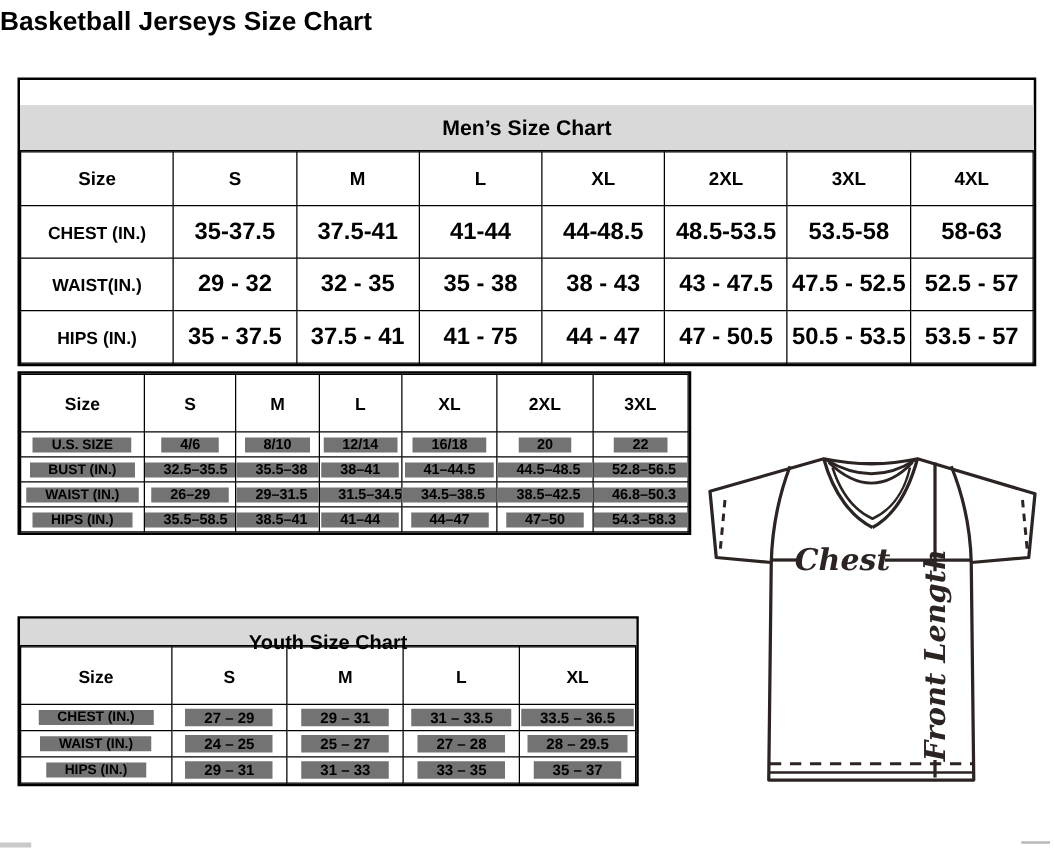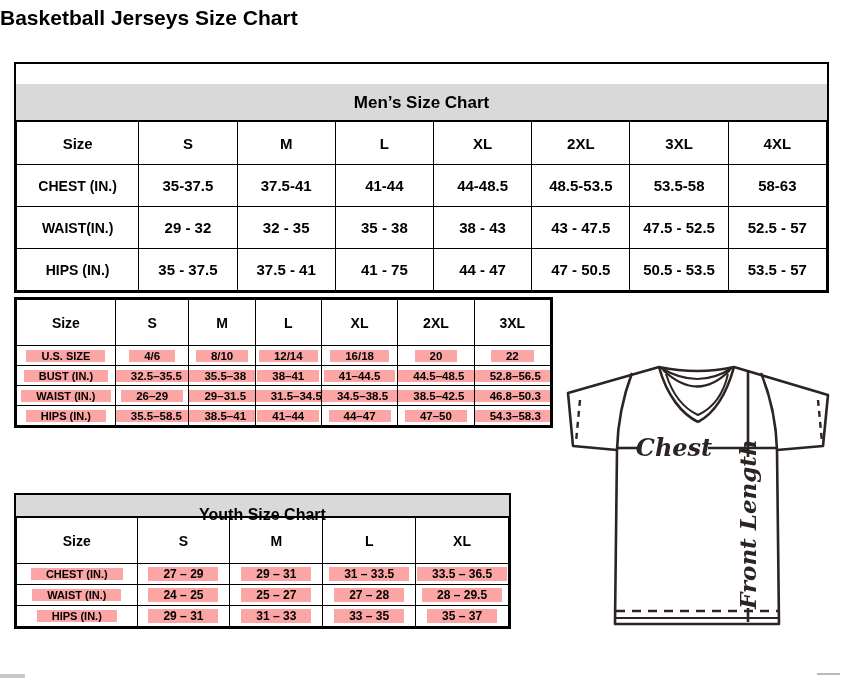--- a/index.html
+++ b/index.html
@@ -23,38 +23,38 @@
   #men-table .band   { height:37px; line-height:37px; font-size:17px;margin-top:20px; }
   #women-table .band { height:39px; line-height:39px; font-size:16px; }
   #youth-table .band { height:22px; line-height:39px; font-size:16px; }
   table { width:100%; border-collapse:collapse; table-layout:fixed; }
   th, td {
     border:1px solid #000; text-align:center; vertical-align:middle;
     font-weight:bold; color:#000; overflow:hidden; white-space:nowrap;
   }
   
   #men-table th { height:43px; font-size:15px; }
-  #men-table td { height:42px; font-size:15px; }
+  #men-table td { height:42px; font-size:19px; }
   #men-table td.rl { font-size:14px; }
   #men-table th:first-child { width:15.1%; }
   
   #women-table th { height:46px; font-size:14px; }
   #women-table td { height:20px; font-size:11.5px; }
   #women-table td.rl { font-size:11px; }
   #women-table th:nth-child(1){width:18.5%;}
   #women-table th:nth-child(2){width:13.8%;}
   #women-table th:nth-child(3){width:12.4%;}
   #women-table th:nth-child(4){width:12.4%;}
   
   #youth-table th { height:46px; font-size:14px; }
   #youth-table td { height:21px; font-size:12px; }
   #youth-table td.rl { font-size:11px; }
   #youth-table th:first-child { width:24.5%; }
   
-  #women-table td span, #youth-table td span { background:#fca5a5; padding:0 15px; }
+  #women-table td span, #youth-table td span { background:#737373; padding:0 15px; }
   #men-table td span { background:transparent; }
   .diagram { position:absolute; left:556px; top:358px; width:288px; height:316px; }
   .sb-frag { position:absolute; background:#c9c9c9; }
   #sb-left  { left:0px;  top:674px; width:25px; height:4px; }
   #sb-right { left:817px; top:673px; width:23px; height:2px; background:#b8b8b8; }
 </style>
 </head>
 <body>
 
 <div id="page">

